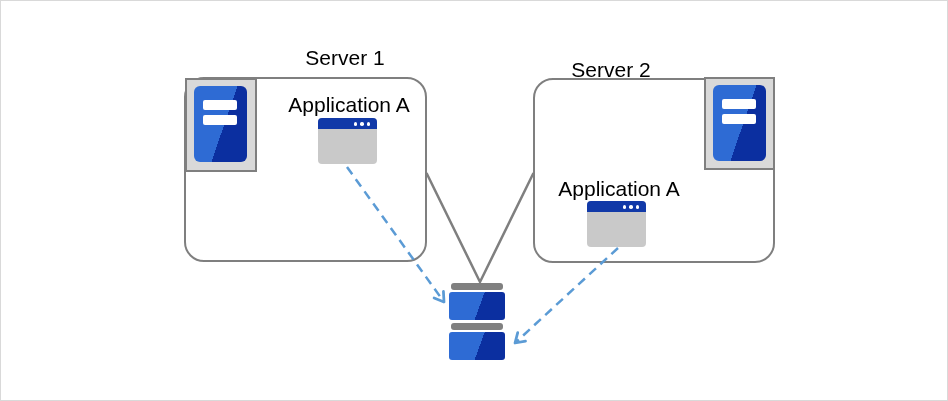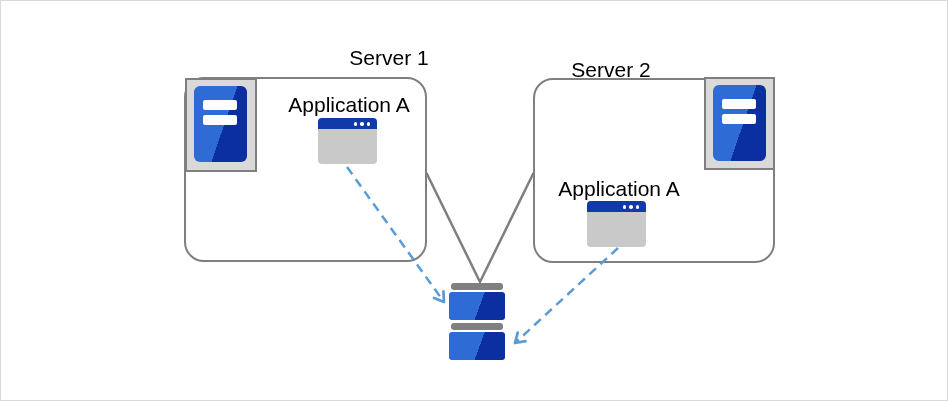--- a/index.html
+++ b/index.html
@@ -60,21 +60,21 @@
     position:absolute; left:0; width:56px; height:28px; border-radius:3px;
     background:linear-gradient(110deg, #2e6bd4 54%, #0b2fa0 54%);
   }
   .body1 { top:9px; } .body2 { top:49px; }
 
   
   .diagram-label {
     position:absolute; transform:translateX(-50%); white-space:nowrap;
     color:#000; font-size:21px; z-index:4;
   }
-  .lbl-server1 { left:344px; top:45px;margin-left:44px; }
+  .lbl-server1 { left:344px; top:45px; }
   .lbl-server2 { left:610px; top:57px; }
   .lbl-app1    { left:348px; top:92px; }
   .lbl-app2    { left:618px; top:176px; }
   .lbl-disk    { left:490px; top:368px; }
 
   
   .connector-svg {
     position:absolute; left:0; top:0; width:948px; height:401px;
     z-index:5; pointer-events:none;
   }

